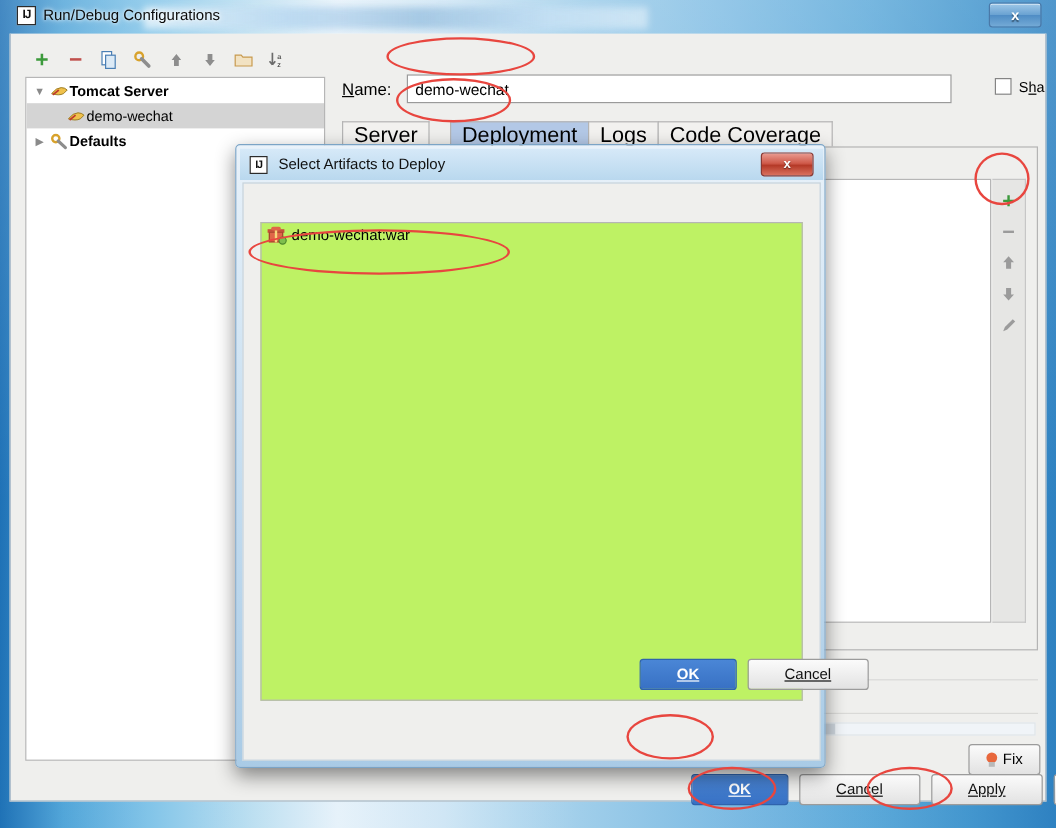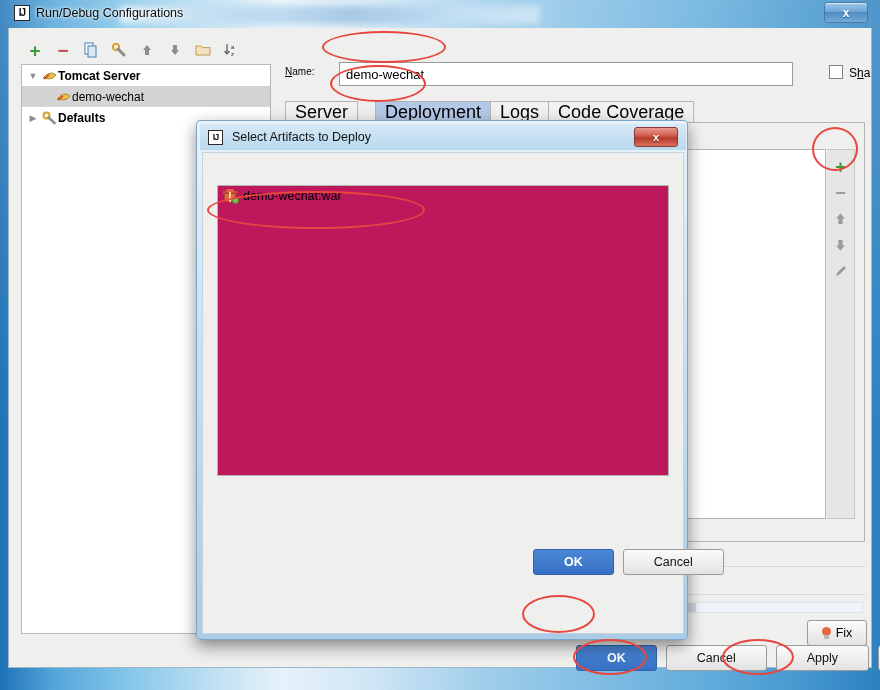--- a/index.html
+++ b/index.html
@@ -76,21 +76,21 @@
   }
   .trow{height:21px;display:flex;align-items:center;padding-left:4px;font-size:12px;white-space:nowrap;cursor:pointer;}
   .trow.sel{background:#d4d4d4;}
   .tw{width:14px;display:flex;align-items:center;justify-content:center;color:#8a8a8a;font-size:9px;}
   .ticon{width:18px;display:flex;align-items:center;justify-content:center;}
   .tlabel{font-weight:bold;}
   .tlabel.child{font-weight:normal;}
 
   
   .name-row{position:absolute;left:276px;top:34px;width:580px;height:24px;}
-  .name-lbl{position:absolute;left:0;top:4px;font-size:10px;}
+  .name-lbl{position:absolute;left:0;top:4px;font-size:14px;}
   .name-lbl u{text-decoration:underline;}
   .name-input{
     position:absolute;left:54px;top:0;width:454px;height:24px;
     background:#fff;border:1px solid #9a9a9a;box-sizing:border-box;
     font-family:"Liberation Sans",sans-serif;font-size:13px;
     padding:0 6px;line-height:22px;color:#000;outline:none;
   }
   .share-box{
     position:absolute;left:544px;top:3px;width:14px;height:14px;
     border:1px solid #848484;background:#fff;box-sizing:border-box;cursor:pointer;
@@ -135,21 +135,21 @@
     background:#f0f4f8;border:1px solid #e0e4e8;box-sizing:border-box;
   }
   .hscroll-thumb{position:absolute;left:0;top:0;width:408px;height:9px;background:#ced6de;}
 
   
   .btn{
     height:26px;min-width:72px;padding:0 30px;box-sizing:border-box;
     border:1px solid #9b9b9b;border-radius:3px;
     background:linear-gradient(to bottom,#fbfbfb,#e2e2e2);
     font-family:"Liberation Sans",sans-serif;font-size:12.5px;color:#111;
-    display:flex;align-items:center;justify-content:center;cursor:pointer;
+    display:flex;align-items:center;justify-content:center;cursor:pointer;text-decoration:underline;
   }
   .btn.primary{
     background:linear-gradient(to bottom,#4a86d6,#3871c4);
     border:1px solid #2f63ad;color:#fff;font-weight:bold;
   }
   .fixbtn{
     position:absolute;left:798px;top:592px;width:60px;height:26px;
     border:1px solid #9b9b9b;border-radius:3px;box-sizing:border-box;
     background:linear-gradient(to bottom,#fbfbfb,#e2e2e2);
     display:flex;align-items:center;justify-content:center;gap:5px;
@@ -198,22 +198,22 @@
     display:flex;align-items:center;justify-content:center;
     color:#fff;font-size:11px;font-weight:bold;
     text-shadow:0 1px 1px rgba(0,0,0,.5);cursor:pointer;
   }
   .modal-body{
     position:absolute;left:5px;top:31px;width:482px;height:482px;
     background:#efefed;border:1px solid #c4d3de;box-sizing:border-box;
   }
   .modal-hint{position:absolute;left:14px;top:12px;font-size:12.5px;color:#111;}
   .artlist{
-    position:absolute;left:14px;top:32px;width:452px;height:291px;
-    background:#be185d;border:1px solid #b6b6b6;box-sizing:border-box;
+    position:absolute;left:14px;top:32px;width:452px;height:399px;
+    background:#bef264;border:1px solid #b6b6b6;box-sizing:border-box;
     overflow:hidden;
   }
   .artrow{height:19px;display:flex;align-items:center;padding-left:5px;font-size:12.5px;cursor:pointer;white-space:nowrap;}
   .artrow.sel{background:#3a78d8;color:#fff;}
   .gift{
     width:15px;height:14px;position:relative;margin-right:5px;flex:none;
   }
   .gift .box{position:absolute;left:1px;top:4px;width:12px;height:9px;background:#e06648;border:1px solid #a8462f;box-sizing:border-box;}
   .gift .lid{position:absolute;left:0px;top:2px;width:14px;height:3px;background:#c9503a;}
   .gift .rib{position:absolute;left:6px;top:2px;width:2px;height:11px;background:#f7d67a;}

